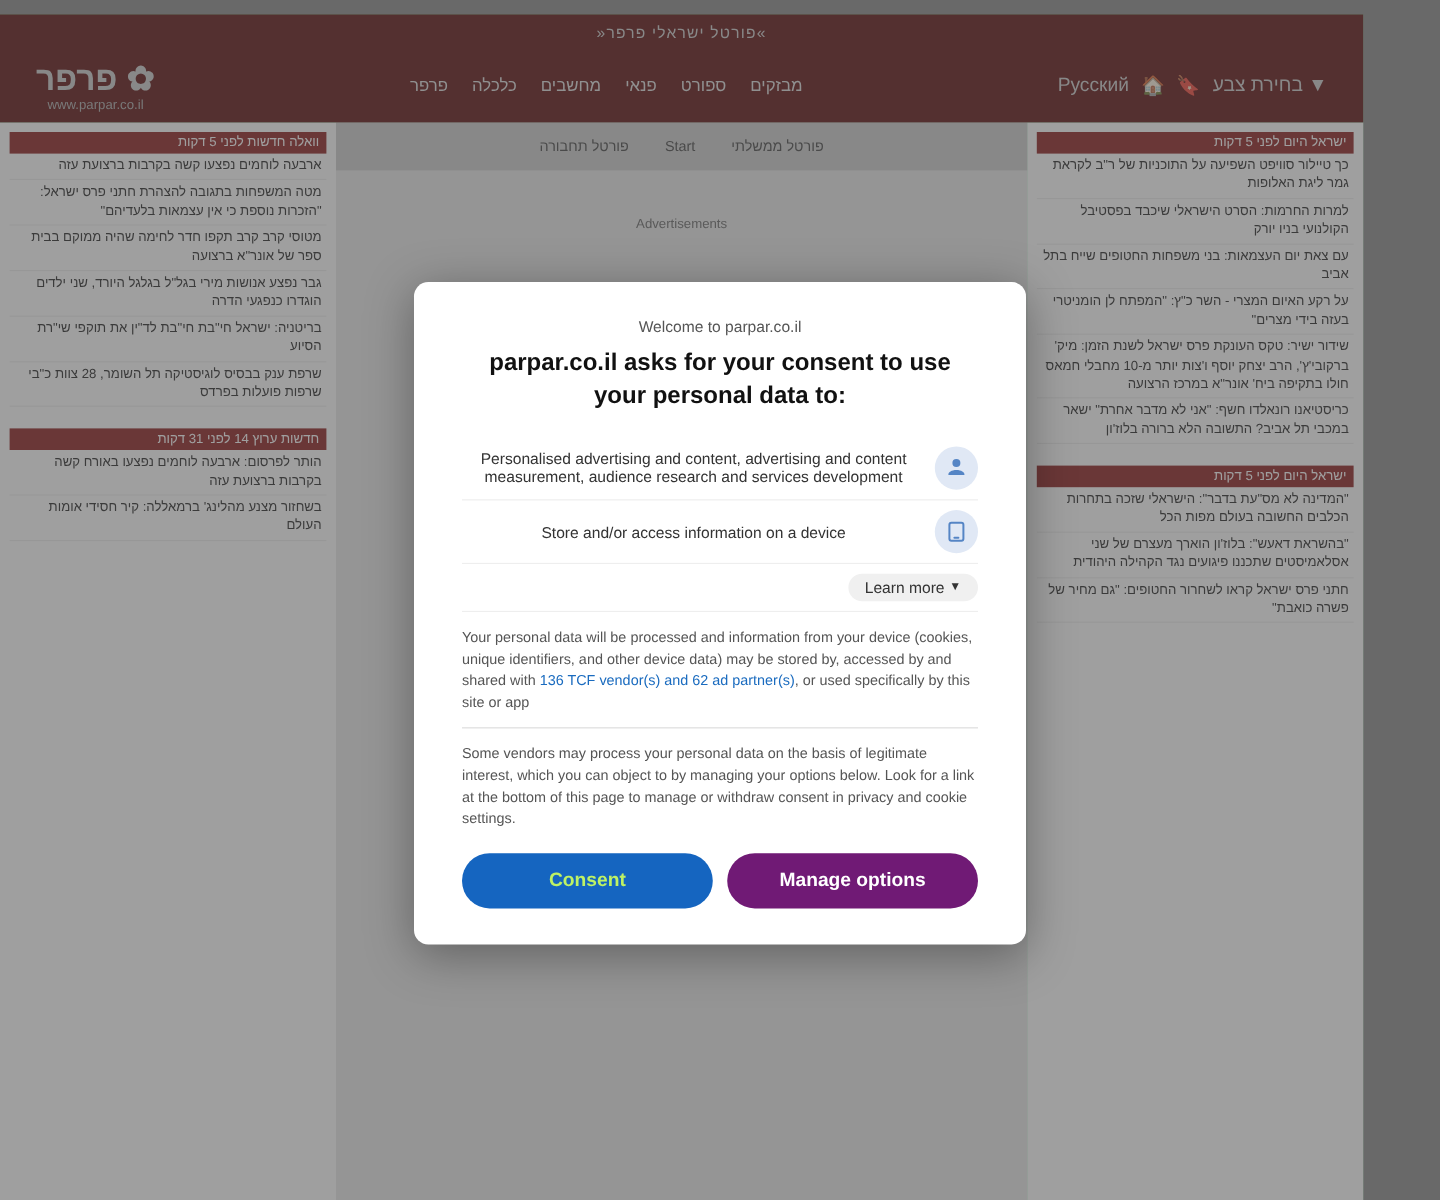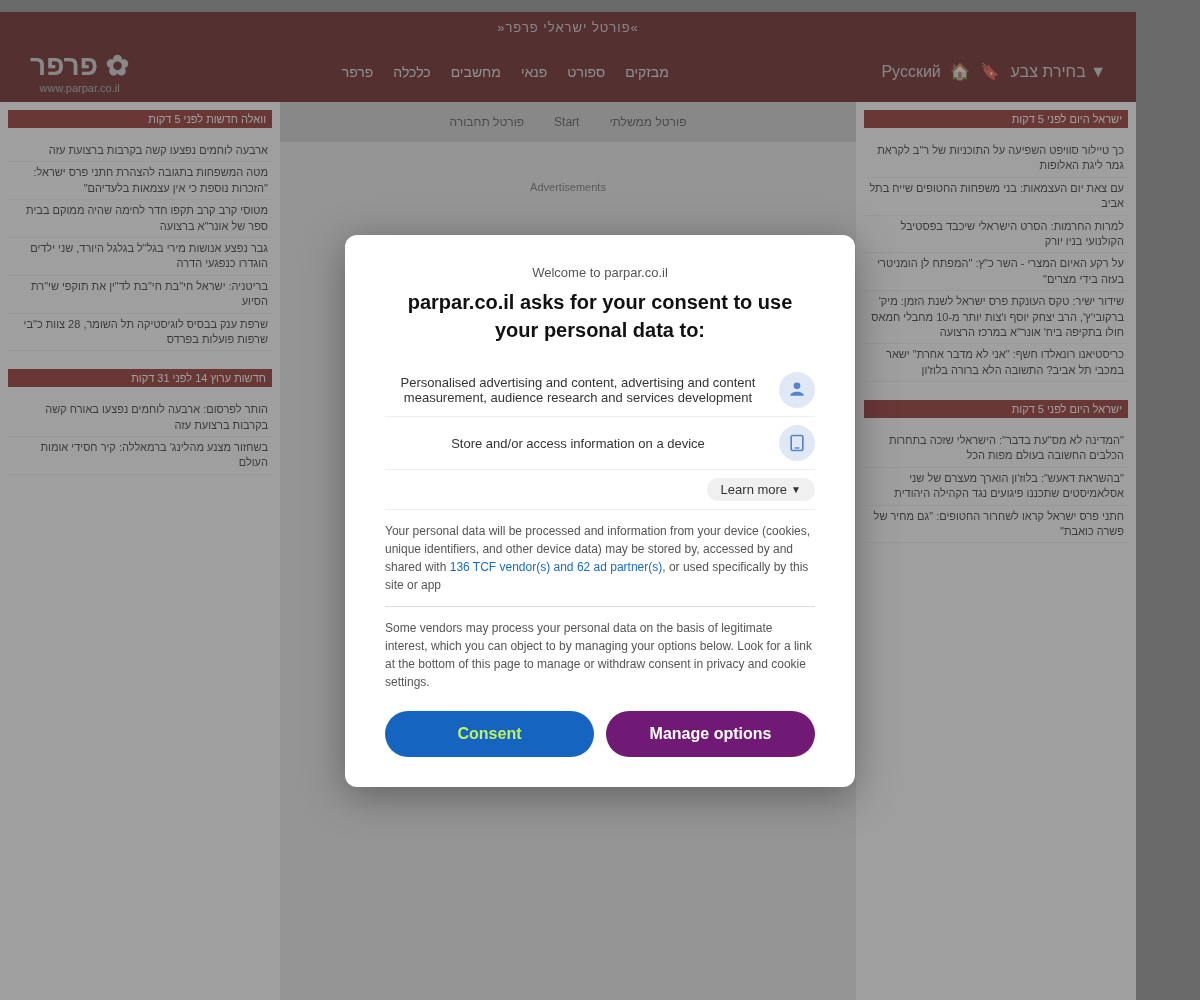--- a/index.html
+++ b/index.html
@@ -262,21 +262,21 @@
     .bg-col-center {
       flex: 1;
       background: #e8e8e8;
     }
 
     .sec-hdr {
       background: #8b1a1a;
       color: white;
       font-size: 11px;
       padding: 3px 6px;
-      margin-bottom: 12px;
+      margin-bottom: 0;
       text-align: right;
     }
 
     .news-line {
       font-size: 11px;
       color: #222;
       padding: 3px 4px;
       border-bottom: 1px solid #eee;
       text-align: right;
       line-height: 1.4;
@@ -330,22 +330,22 @@
     </div>
   </div>
 
   <div class="bg-content">
 
     <div class="bg-col bg-col-right">
       <div class="sec-hdr">
         <span>ישראל היום</span> <span>לפני 5 דקות</span>
       </div>
       <div class="news-line">כך טיילור סוויפט השפיעה על התוכניות של ר"ב לקראת גמר ליגת האלופות</div>
+      <div class="news-line">למרות החרמות: הסרט הישראלי שיכבד בפסטיבל הקולנועי בניו יורק</div>
       <div class="news-line">עם צאת יום העצמאות: בני משפחות החטופים שייח בתל אביב</div>
-      <div class="news-line">למרות החרמות: הסרט הישראלי שיכבד בפסטיבל הקולנועי בניו יורק</div>
       <div class="news-line">על רקע האיום המצרי - השר כ"ץ: "המפתח לן הומניטרי בעזה בידי מצרים"</div>
       <div class="news-line">שידור ישיר: טקס העונקת פרס ישראל לשנת הזמן: מיק' ברקובי'ץ', הרב יצחק יוסף ו'צות יותר מ-10 מחבלי חמאס חולו בתקיפה ביח' אונר"א במרכז הרצועה</div>
       <div class="news-line">כריסטיאנו רונאלדו חשף: "אני לא מדבר אחרת" ישאר במכבי תל אביב? התשובה הלא ברורה בלוז'ון</div>
       <br>
       <div class="sec-hdr">
         <span>ישראל היום</span> <span>לפני 5 דקות</span>
       </div>
       <div class="news-line">"המדינה לא מס"עת בדבר": הישראלי שזכה בתחרות הכלבים החשובה בעולם מפות הכל</div>
       <div class="news-line">"בהשראת דאעש": בלוז'ון הוארך מעצרם של שני אסלאמיסטים שתכננו פיגועים נגד הקהילה היהודית</div>
       <div class="news-line">חתני פרס ישראל קראו לשחרור החטופים: "גם מחיר של פשרה כואבת"</div>

